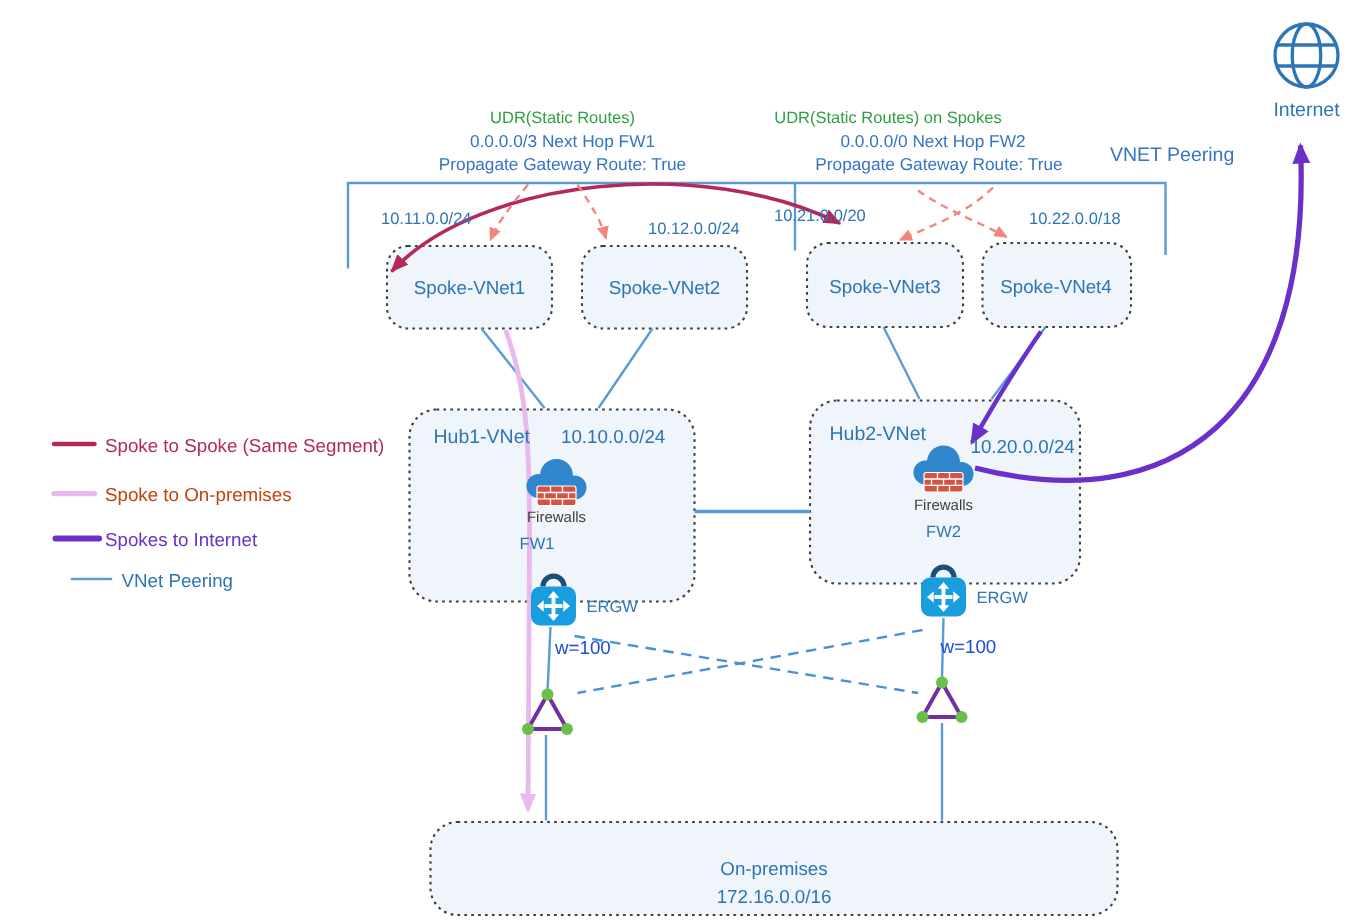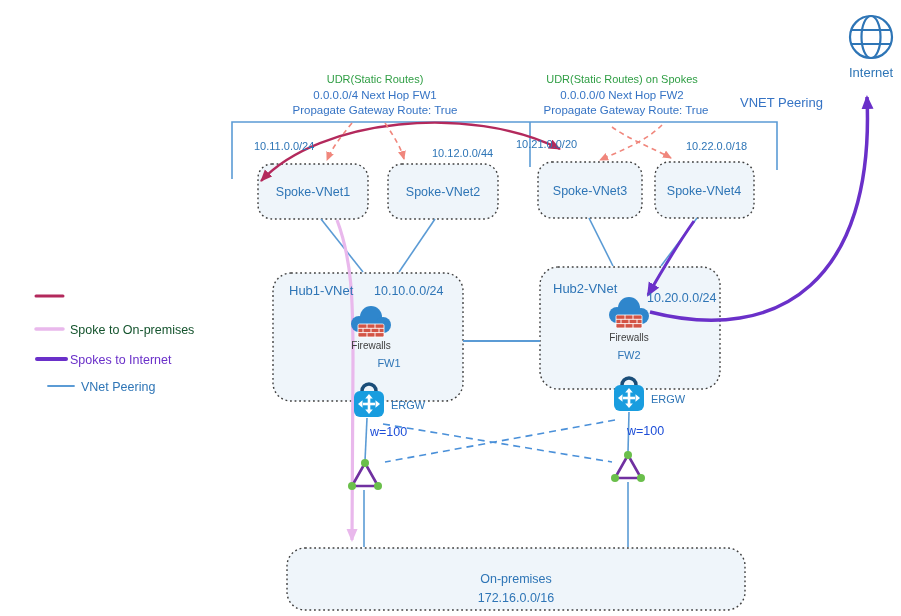--- a/index.html
+++ b/index.html
@@ -6,21 +6,21 @@
   .canvas{position:relative;width:901px;height:616px;background:#ffffff;overflow:hidden;padding-left:11px;}
   .canvas svg{position:absolute;left:0;top:0;}
   .txt{position:absolute;white-space:nowrap;line-height:1.3;}
   .ctr{transform:translateX(-50%);text-align:center;}
   .blue{color:#2e75b6}
   .blue2{color:#3573c4}
   .green{color:#2f9e44}
   .red{color:#1d4ed8}
   .dark{color:#3d3d3d}
   .crimson{color:#b3295c}
-  .pink{color:#14532d}
+  .pink{color:#c2410c}
   .purple{color:#6a30c9}
   .f10{font-size:10px}
   .f11{font-size:11px}
   .f115{font-size:11.5px}
   .f125{font-size:12.5px}
   .f13{font-size:13px}
   .b{font-weight:normal}
 </style>
 </head>
 <body>
@@ -152,55 +152,56 @@
   </g>
   <g transform="translate(628,468)">
     <path d="M0,-13 L13,10 L-13,10 Z" stroke="#7030a0" stroke-width="2.6" fill="#ffffff" stroke-linejoin="round"></path>
     <circle cx="0" cy="-13" r="4" fill="#6abf4b"></circle>
     <circle cx="13" cy="10" r="4" fill="#6abf4b"></circle>
     <circle cx="-13" cy="10" r="4" fill="#6abf4b"></circle>
   </g>
 </svg>
 
 <div class="txt ctr green f11" style="left:375px;top:72px">UDR(Static Routes)</div>
-<div class="txt ctr blue2 f115" style="left:375px;top:88px">0.0.0.0/4 Next Hop FW1</div>
+<div class="txt ctr blue2 f115" style="left:375px;top:88px">0.0.0.0/3 Next Hop FW1</div>
 <div class="txt ctr blue2 f115" style="left:375px;top:103px">Propagate Gateway Route: True</div>
 
-<div class="txt ctr green f11" style="left:622px;top:72px">UDR(Static Routes) on Spokes</div>
+<div class="txt ctr green f11" style="left:592px;top:72px">UDR(Static Routes) on Spokes</div>
 <div class="txt ctr blue2 f115" style="left:622px;top:88px">0.0.0.0/0 Next Hop FW2</div>
 <div class="txt ctr blue2 f115" style="left:626px;top:103px">Propagate Gateway Route: True</div>
 
 <div class="txt blue2 f13" style="left:740px;top:95px">VNET Peering</div>
 
 <div class="txt blue f11" style="left:254px;top:139px">10.11.0.0/24</div>
-<div class="txt blue f11" style="left:432px;top:146px">10.12.0.0/44</div>
+<div class="txt blue f11" style="left:432px;top:146px">10.12.0.0/24</div>
 <div class="txt blue f11" style="left:516px;top:137px">10.21.0.0/20</div>
 <div class="txt blue f11" style="left:686px;top:139px">10.22.0.0/18</div>
 
 <div class="txt ctr blue f125" style="left:313px;top:184px">Spoke-VNet1</div>
 <div class="txt ctr blue f125" style="left:443px;top:184px">Spoke-VNet2</div>
 <div class="txt ctr blue f125" style="left:590px;top:183px">Spoke-VNet3</div>
 <div class="txt ctr blue f125" style="left:704px;top:183px">Spoke-VNet4</div>
 
 <div class="txt blue f13" style="left:289px;top:283px">Hub1-VNet</div>
 <div class="txt blue f125" style="left:374px;top:283px">10.10.0.0/24</div>
 <div class="txt ctr dark f10" style="left:371px;top:339px">Firewalls</div>
-<div class="txt ctr blue f11" style="left:389px;top:356px">FW1</div>
+<div class="txt ctr blue f11" style="left:358px;top:356px">FW1</div>
 <div class="txt blue f11" style="left:391px;top:398px">ERGW</div>
 <div class="txt red f125" style="left:370px;top:424px">w=100</div>
 
 <div class="txt blue f13" style="left:553px;top:281px">Hub2-VNet</div>
 <div class="txt blue f125" style="left:647px;top:290px">10.20.0.0/24</div>
 <div class="txt ctr dark f10" style="left:629px;top:331px">Firewalls</div>
 <div class="txt ctr blue f11" style="left:629px;top:348px">FW2</div>
 <div class="txt blue f11" style="left:651px;top:392px">ERGW</div>
 <div class="txt red f125" style="left:627px;top:423px">w=100</div>
 
 <div class="txt ctr blue f125 b" style="left:516px;top:571px">On-premises</div>
 <div class="txt ctr blue f125" style="left:516px;top:590px">172.16.0.0/16</div>
 
 <div class="txt ctr blue f13" style="left:871px;top:65px">Internet</div>
 
+<div class="txt crimson f125" style="left:70px;top:289px">Spoke to Spoke (Same Segment)</div>
 <div class="txt pink f125" style="left:70px;top:322px">Spoke to On-premises</div>
 <div class="txt purple f125" style="left:70px;top:352px">Spokes to Internet</div>
 <div class="txt blue f125" style="left:81px;top:379px">VNet Peering</div>
 
 </div>
 
 </body></html>

